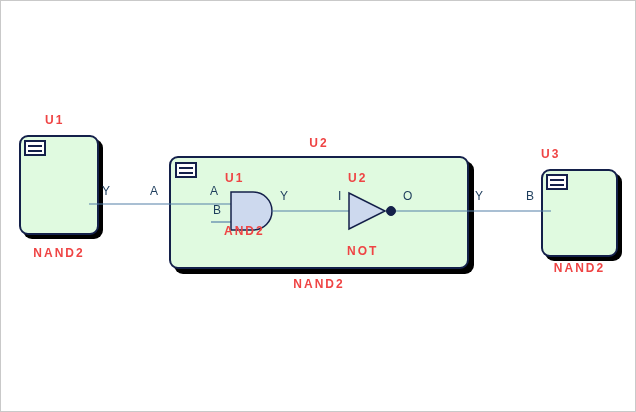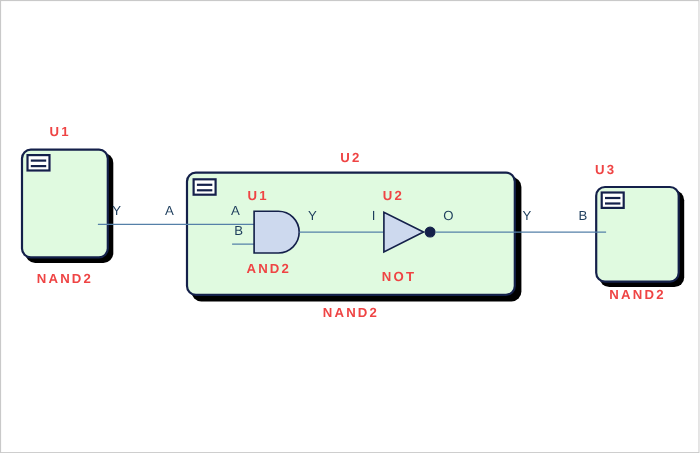--- a/index.html
+++ b/index.html
@@ -47,21 +47,21 @@
   <div class="lbl ctr" style="left:18px;top:246px;width:80px;">NAND2</div>
 
   <div class="lbl ctr" style="left:168px;top:136px;width:300px;">U2</div>
   <div class="block" style="left:168px;top:155px;width:300px;height:113px;box-shadow:5px 5px 0 #000;"></div>
   <div class="sheet-icon" style="left:174px;top:161px;"></div>
 
   <div class="lbl" style="left:224px;top:171px;">U1</div>
   <div class="pin" style="left:209px;top:184px;">A</div>
   <div class="pin" style="left:212px;top:203px;">B</div>
   <div class="pin" style="left:279px;top:189px;">Y</div>
-  <div class="lbl" style="left:223px;top:237px;">AND2</div>
+  <div class="lbl" style="left:223px;top:224px;">AND2</div>
 
   <div class="lbl" style="left:347px;top:171px;">U2</div>
   <div class="pin" style="left:337px;top:189px;">I</div>
   <div class="pin" style="left:402px;top:189px;">O</div>
   <div class="lbl" style="left:346px;top:244px;">NOT</div>
 
   <div class="lbl ctr" style="left:168px;top:277px;width:300px;">NAND2</div>
 
   <div class="pin" style="left:149px;top:184px;">A</div>
   <div class="pin" style="left:474px;top:189px;">Y</div>

